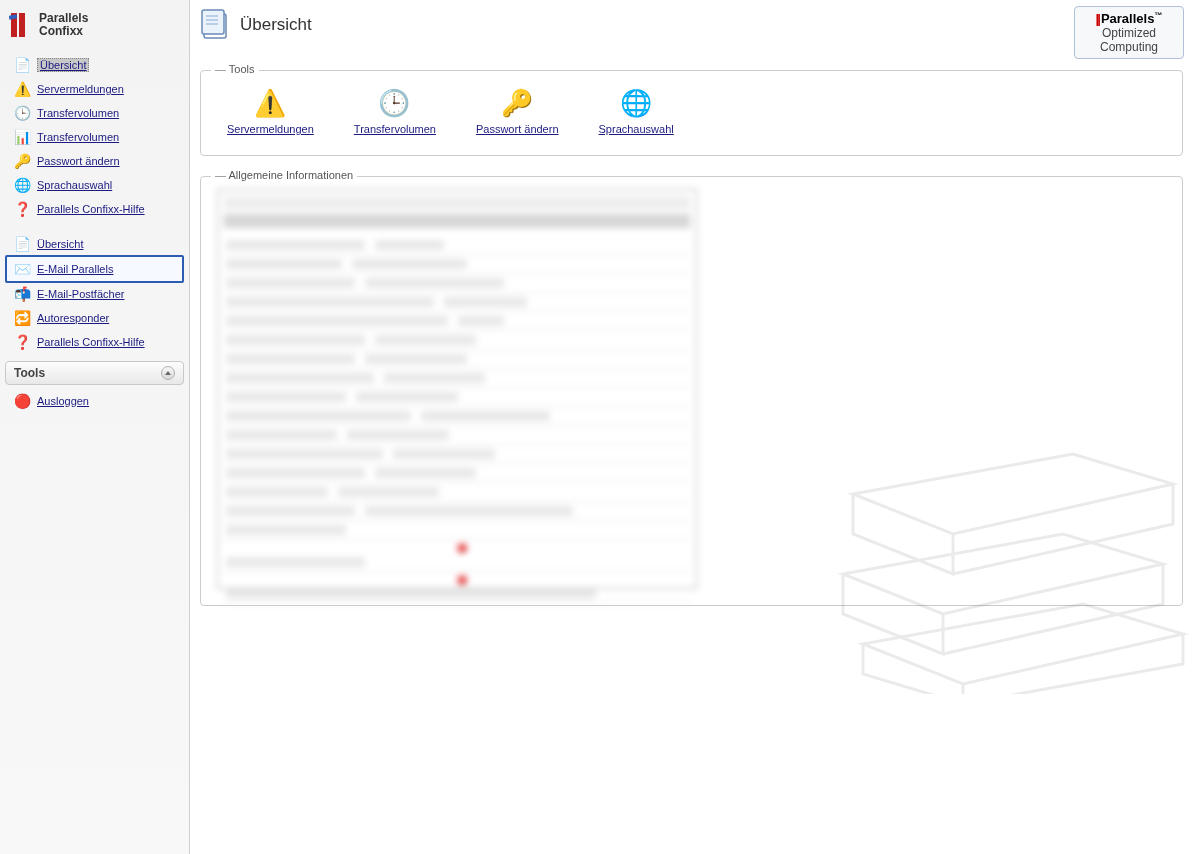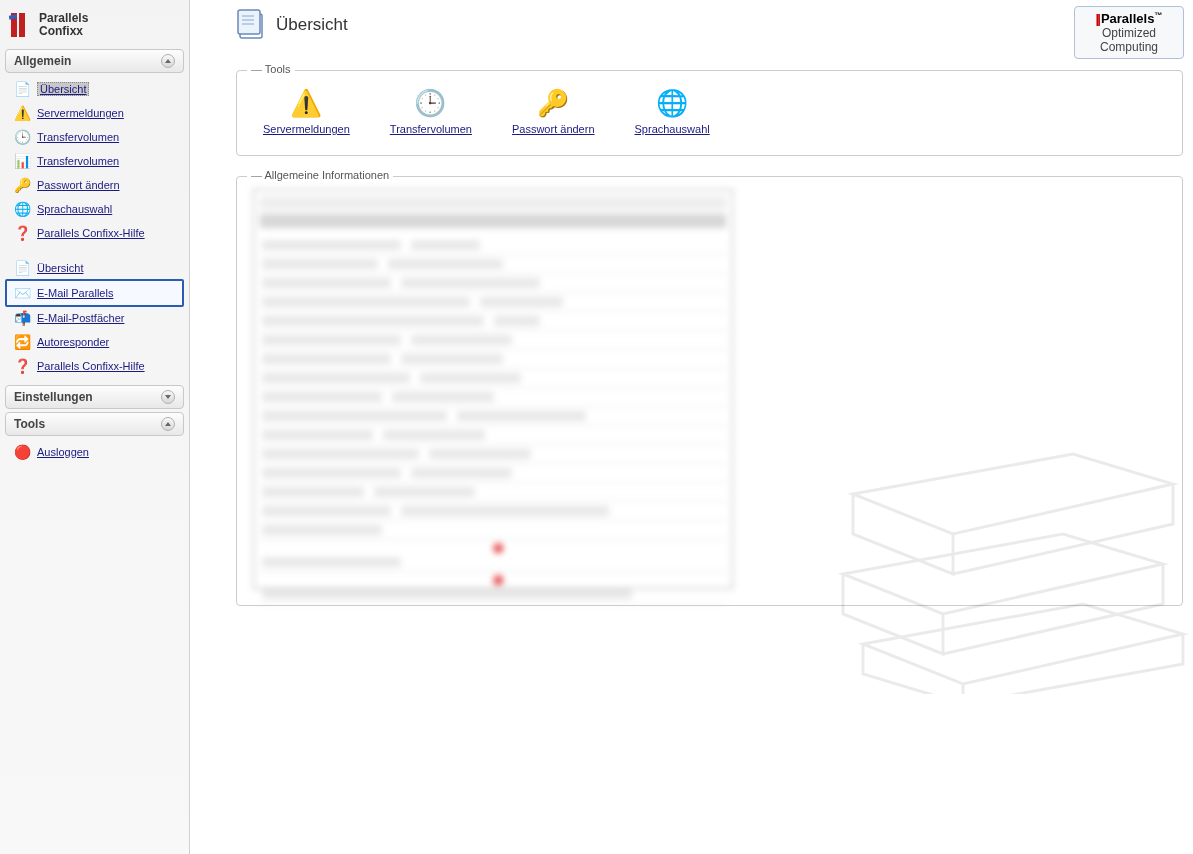--- a/index.html
+++ b/index.html
@@ -4,21 +4,21 @@
   <style>
     * { margin: 0; padding: 0; box-sizing: border-box; }
     body {
       font-family: Tahoma, Arial, sans-serif;
       font-size: 11px;
       background: #fff;
       width: 1193px;
       height: 854px;
       overflow: hidden;
     }
-    .layout { display: flex; width: 100%; height: 100%; gap: 36px; }
+    .layout { display: flex; width: 100%; height: 100%; }
     .sidebar {
       width: 190px;
       background: linear-gradient(to bottom, #f3f3f3 0%, #f8f8f8 100%);
       border-right: 1px solid #d0d0d0;
       padding: 5px;
     }
     .logo-block {
       display: flex;
       align-items: center;
       padding: 6px 4px 10px 4px;
@@ -249,26 +249,20 @@
           </svg>
       </div>
       <div class="logo-text">
         <div>Parallels</div>
         <div>Confixx</div>
       </div>
     </div>
 
     <div id="nav-container">
         <div class="nav-section">
-          <div class="nav-header">
-            <span>Allgemein</span>
-            <span class="toggle-circle">
-              <span class="chev chev-up"></span>
-            </span>
-          </div>
           <div class="nav-items">
             <div class="nav-item active-overview">
               <span class="ico">📄</span>
               <a>Übersicht</a>
             </div>
             <div class="nav-item">
               <span class="ico">⚠️</span>
               <a>Servermeldungen</a>
             </div>
             <div class="nav-item">
@@ -308,28 +302,20 @@
               <a>E-Mail-Postfächer</a>
             </div>
             <div class="nav-item">
               <span class="ico">🔁</span>
               <a>Autoresponder</a>
             </div>
             <div class="nav-item">
               <span class="ico">❓</span>
               <a>Parallels Confixx-Hilfe</a>
             </div>
-          </div>
-        </div>
-        <div class="nav-section">
-          <div class="nav-header">
-            <span>Einstellungen</span>
-            <span class="toggle-circle">
-              <span class="chev chev-down"></span>
-            </span>
           </div>
         </div>
         <div class="nav-section">
           <div class="nav-header">
             <span>Tools</span>
             <span class="toggle-circle">
               <span class="chev chev-up"></span>
             </span>
           </div>
           <div class="nav-items">

